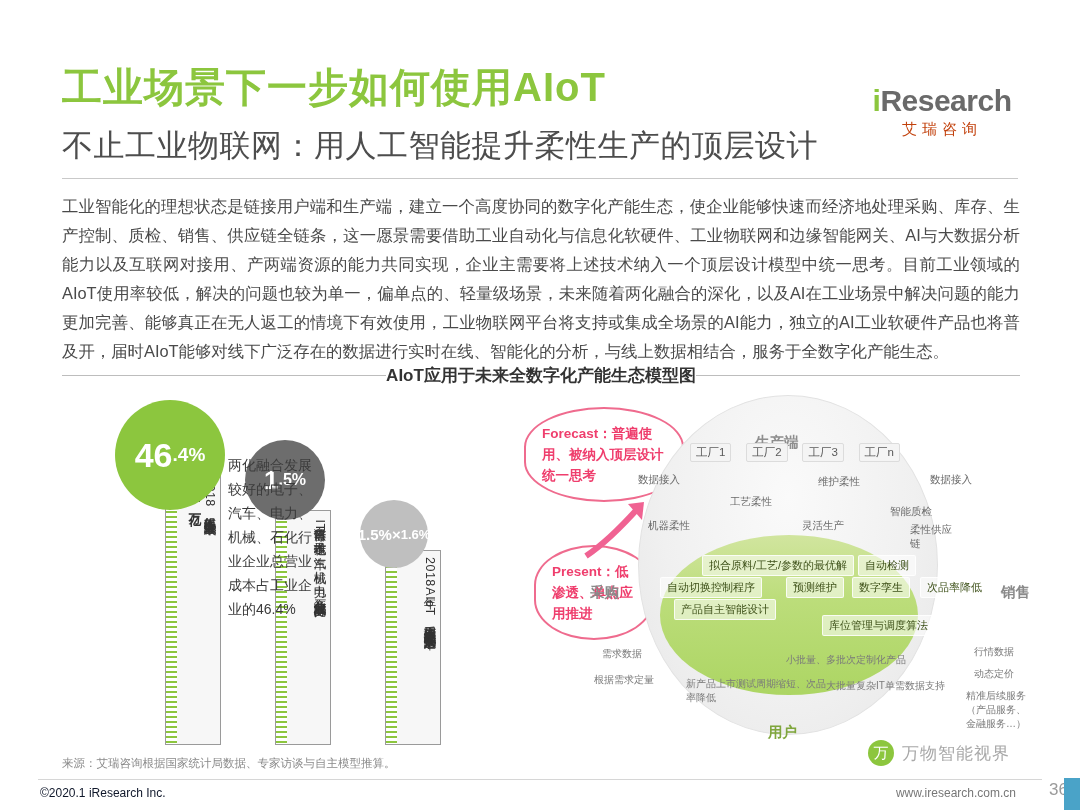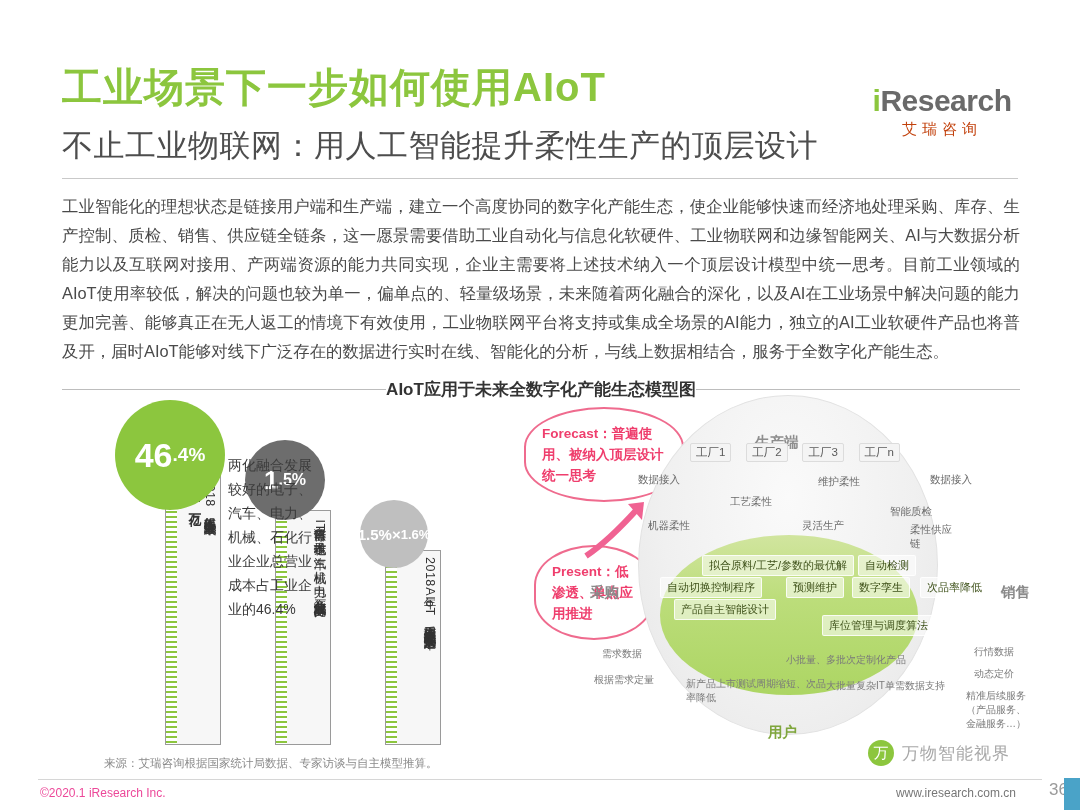--- a/index.html
+++ b/index.html
@@ -45,21 +45,21 @@
     margin-top: 2px;
   }
   
   .body-text {
     position: absolute; left: 62px; top: 192px; width: 958px;
     font-size: 16.4px; line-height: 29px; color: #4a4a4a;
     text-align: justify;
   }
   
   .fig-title-wrap {
-    position: absolute; left: 62px; top: 378px; width: 958px;
+    position: absolute; left: 62px; top: 364px; width: 958px;
     display: flex; align-items: center; 
   }
   .fig-title-wrap .rule { flex: 1; height: 1px; background: #bdbdbd; }
   .fig-title {
     font-size: 17px; font-weight: bold; color: #333;
     white-space: nowrap;
   }
   .figure {
     position: absolute; left: 50px; top: 395px;
     width: 980px; height: 360px;
@@ -157,29 +157,29 @@
     background: rgba(255,255,255,0.55);
     border: 1px solid rgba(255,255,255,0.8);
     border-radius: 2px; padding: 2px 6px; white-space: nowrap;
   }
   .dash-tag {
     position: absolute; font-size: 10px; color: #7a7a7a; line-height: 14px;
   }
   
   .source {
     position: absolute; left: 62px; top: 756px;
-    font-size: 11.5px; color: #8a8a8a; margin-left: 42px;
+    font-size: 11.5px; color: #8a8a8a;
   }
   .footer-rule {
     position: absolute; left: 38px; top: 779px;
     width: 1004px; height: 1px; background: #d6d6d6;
   }
   .copy {
     position: absolute; left: 40px; top: 786px;
-    font-size: 12px; color: #ec4899;
+    font-size: 12px; color: #0f172a;
   }
   .url {
     position: absolute; right: 64px; top: 786px;
     font-size: 12px; color: #777;
   }
   .page-no {
     position: absolute; right: 12px; top: 780px;
     font-size: 17px; color: #9a9a9a;
   }
   .page-tick {

